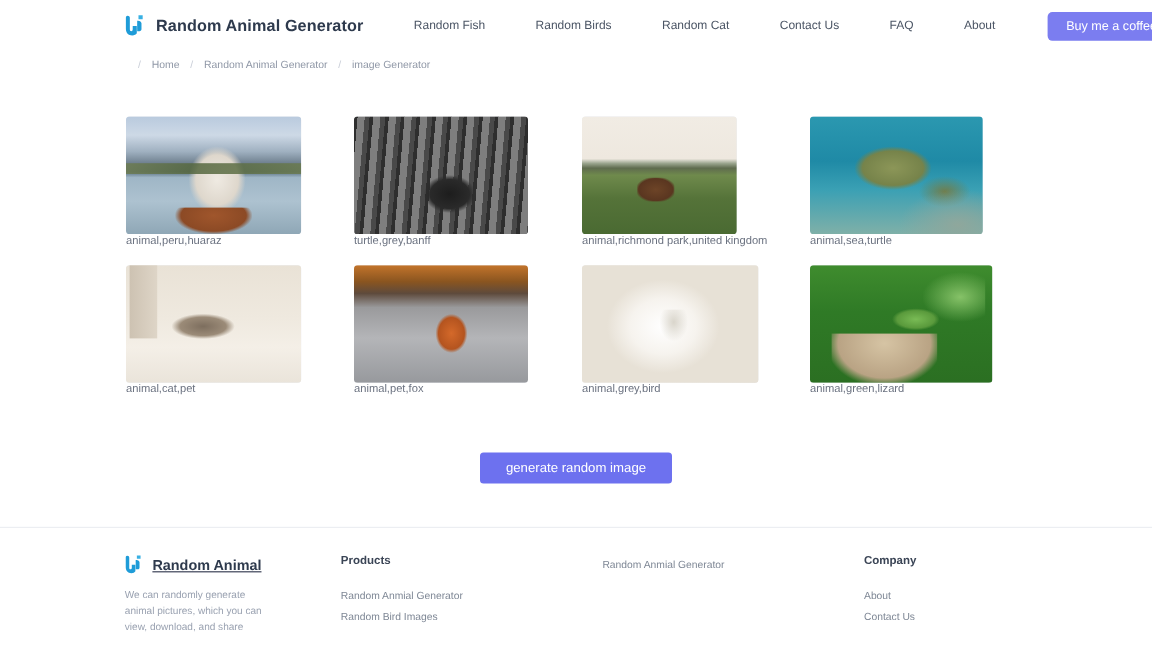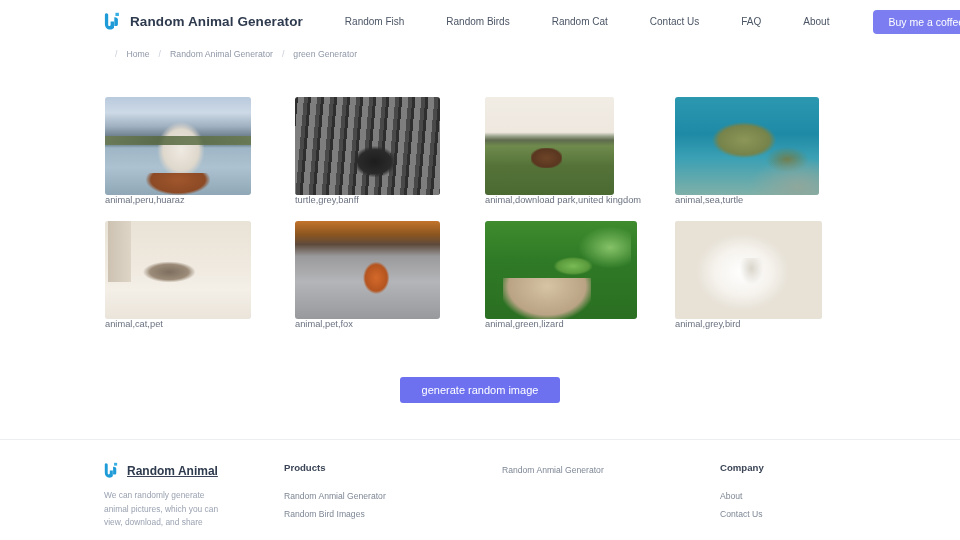--- a/index.html
+++ b/index.html
@@ -275,21 +275,21 @@
 
   <button class="cta">Buy me a coffee</button>
 </div>
 
 <div class="breadcrumb">
   <span class="crumb-sep">/</span>
   <span class="crumb">Home</span>
   <span class="crumb-sep">/</span>
   <span class="crumb">Random Animal Generator</span>
   <span class="crumb-sep">/</span>
-  <span class="crumb current">green Generator</span>
+  <span class="crumb current">image Generator</span>
 </div>
 
 <div class="gallery">
 
   <div class="grid-row">
     <div class="card">
       <div class="thumb w146">
           <div class="ph ph-alpaca"></div>
         </div>
       <div class="caption">animal,peru,huaraz</div>
@@ -297,21 +297,21 @@
     <div class="card">
       <div class="thumb w145">
           <div class="ph ph-elk"></div>
         </div>
       <div class="caption">turtle,grey,banff</div>
     </div>
     <div class="card">
       <div class="thumb w129">
           <div class="ph ph-deer"></div>
         </div>
-      <div class="caption">animal,download park,united kingdom</div>
+      <div class="caption">animal,richmond park,united kingdom</div>
     </div>
     <div class="card">
       <div class="thumb w144">
           <div class="ph ph-turtle"></div>
         </div>
       <div class="caption">animal,sea,turtle</div>
     </div>
   </div>
 
   <div class="grid-row">
@@ -321,30 +321,30 @@
         </div>
       <div class="caption">animal,cat,pet</div>
     </div>
     <div class="card">
       <div class="thumb w145">
           <div class="ph ph-fox"></div>
         </div>
       <div class="caption">animal,pet,fox</div>
     </div>
     <div class="card">
+      <div class="thumb w147">
+          <div class="ph ph-peacock"></div>
+        </div>
+      <div class="caption">animal,grey,bird</div>
+    </div>
+    <div class="card">
       <div class="thumb w152">
           <div class="ph ph-lizard"></div>
         </div>
       <div class="caption">animal,green,lizard</div>
-    </div>
-    <div class="card">
-      <div class="thumb w147">
-          <div class="ph ph-peacock"></div>
-        </div>
-      <div class="caption">animal,grey,bird</div>
     </div>
   </div>
 
 </div>
 
 <div class="generate-wrap">
   <button class="generate-btn">generate random image</button>
 </div>
 
 <div class="footer">

